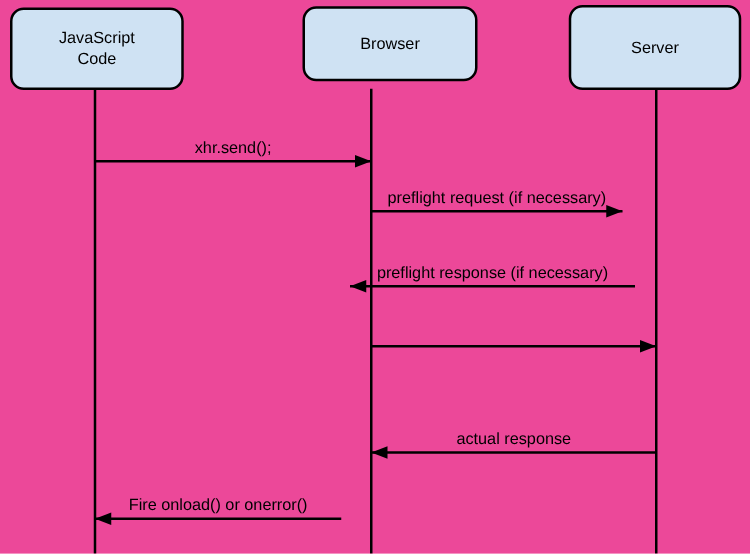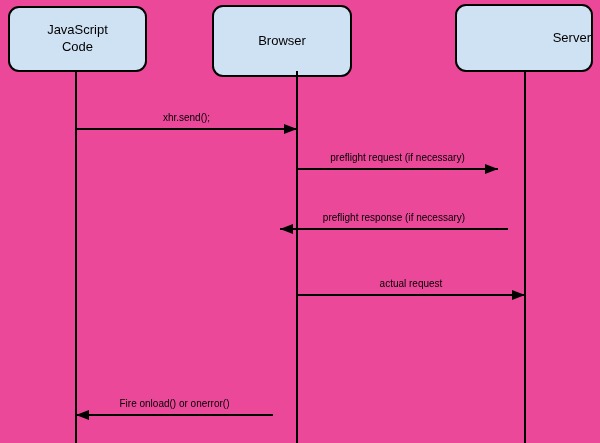--- a/index.html
+++ b/index.html
@@ -22,40 +22,40 @@
     border-radius: 11px;
     display: flex;
     align-items: center;
     justify-content: center;
     text-align: center;
     font-size: 13px;
     line-height: 1.3;
   }
   .actor-label { white-space: pre-line; }
   .actor-js      { left: 8px;   top: 6px; width: 139px; height: 66px; }
-  .actor-browser { left: 212px; top: 5px; width: 140px; height: 72px; }
-  .actor-server  { left: 455px; top: 4px; width: 138px; height: 68px; justify-content: flex-end; }
+  .actor-browser { left: 242px; top: 5px; width: 140px; height: 60px; }
+  .actor-server  { left: 455px; top: 4px; width: 138px; height: 68px; }
 
   
   .lifeline {
     position: absolute;
     top: 71px;
     width: 2px;
     height: 372px;
     background: #000000;
   }
   .lifeline-js      { left: 75px; }
   .lifeline-browser { left: 296px; }
   .lifeline-server  { left: 524px; }
 
   
   .msg { position: absolute; }
   .msg-label {
     text-align: center;
-    font-size: 10px;
+    font-size: 13px;
     line-height: 16px;
     height: 16px;
     margin-bottom: 2px;
     white-space: nowrap;
   }
   .msg-line {
     position: relative;
     height: 0;
     border-top: 2px solid #000000;
   }
@@ -112,26 +112,31 @@
   </div>
 
   <div class="msg msg-2">
     <div class="msg-label">preflight response (if necessary)</div>
     <div class="msg-line">
       <div class="arrow arrow-left"></div>
     </div>
   </div>
 
   <div class="msg msg-3">
-    <div class="msg-label">actual request</div>
     <div class="msg-line">
       <div class="arrow arrow-right"></div>
     </div>
   </div>
 
+  <div class="msg msg-4">
+    <div class="msg-label">actual response</div>
+    <div class="msg-line">
+      <div class="arrow arrow-left"></div>
+    </div>
+  </div>
 
   <div class="msg msg-5">
     <div class="msg-label">Fire onload() or onerror()</div>
     <div class="msg-line">
       <div class="arrow arrow-left"></div>
     </div>
   </div>
 
 </div>
 

